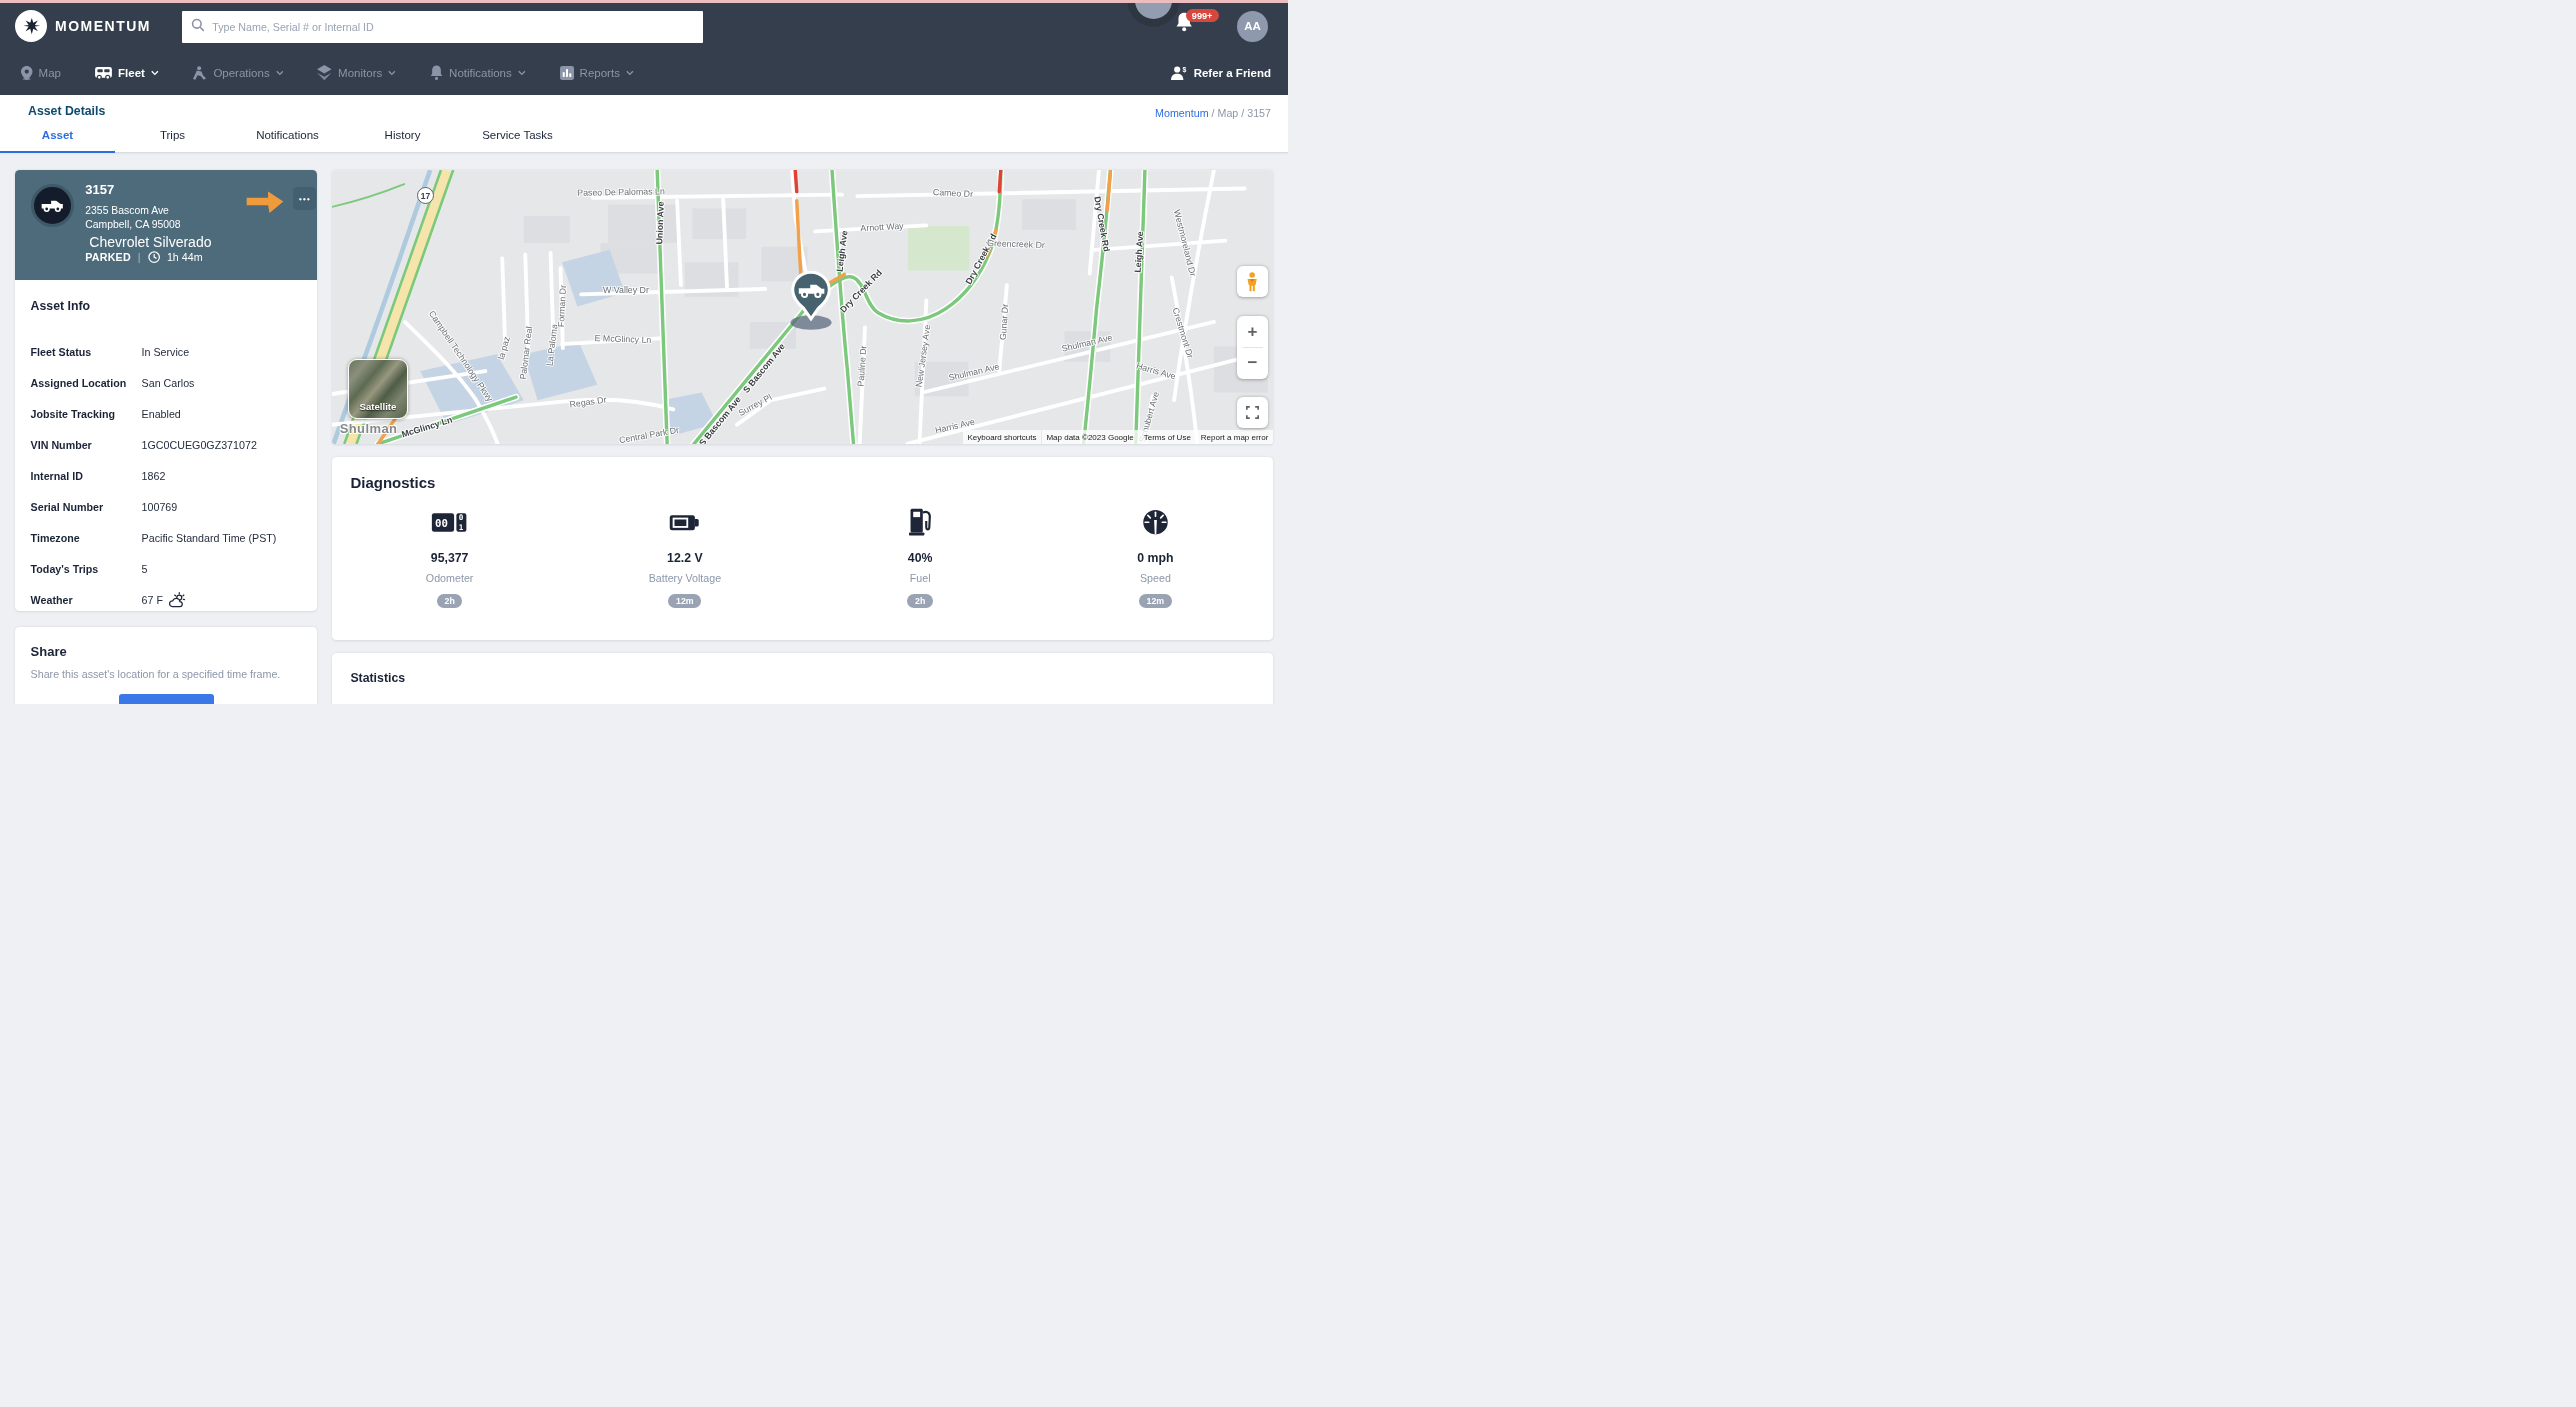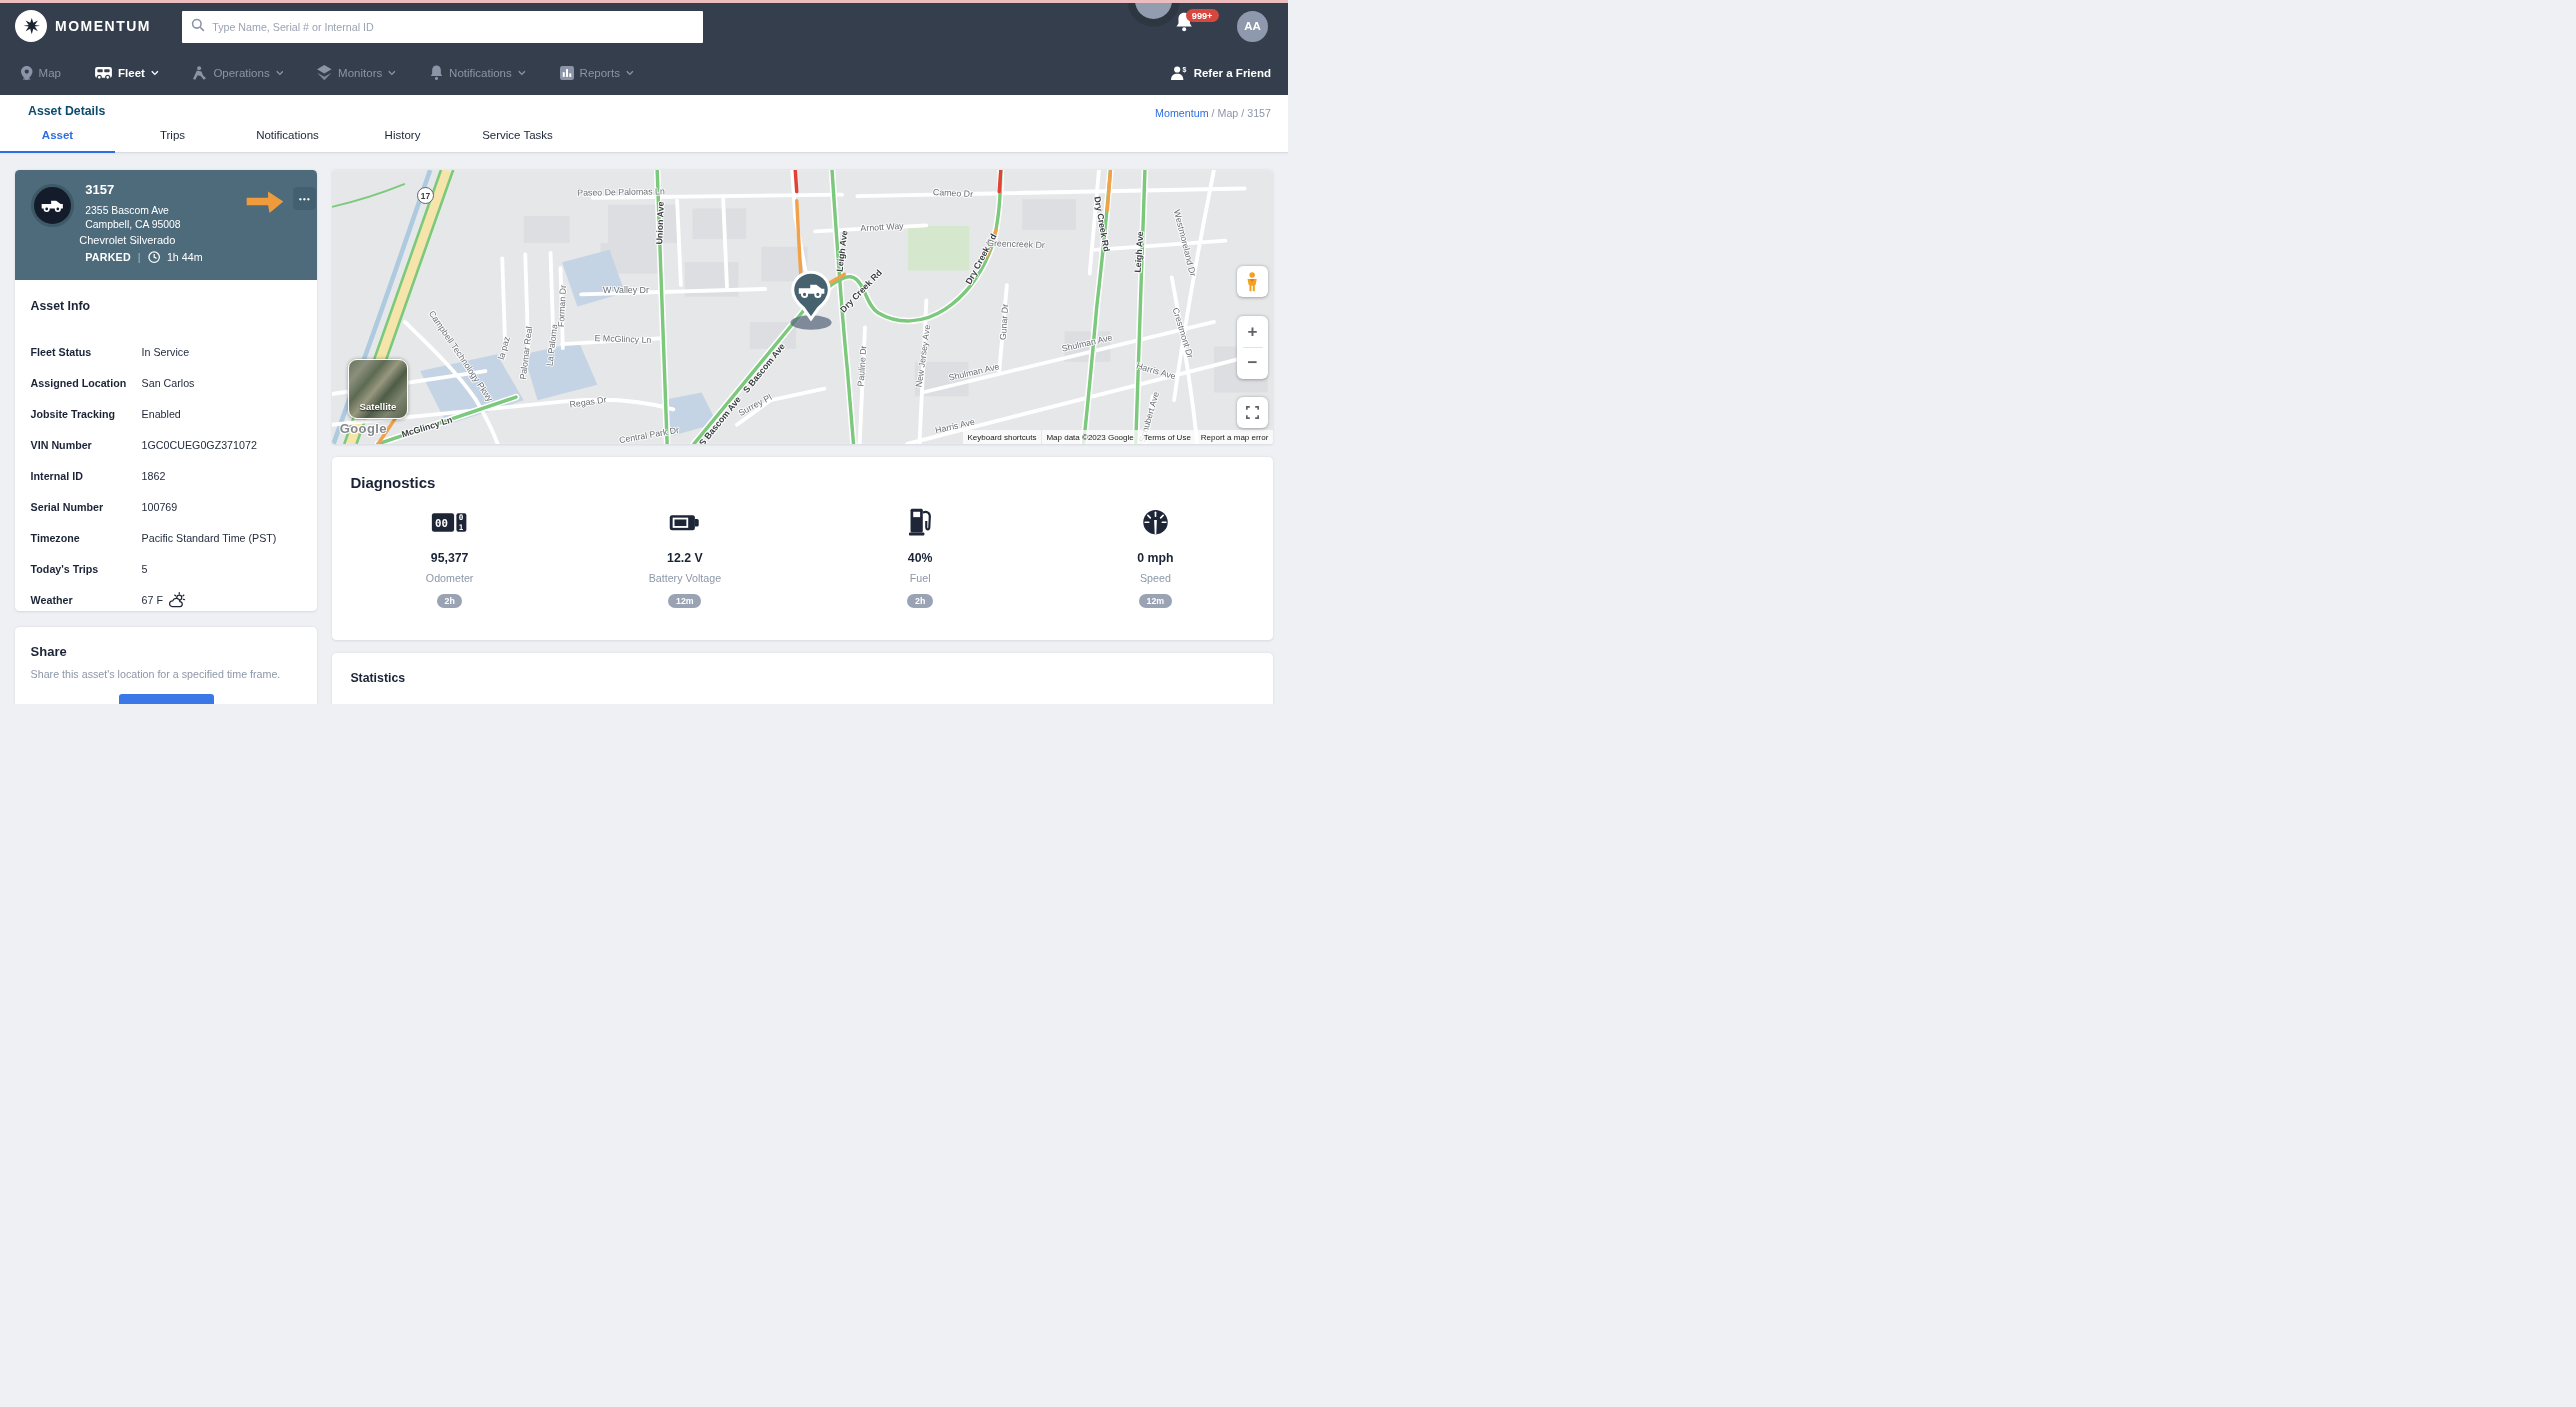--- a/index.html
+++ b/index.html
@@ -42,21 +42,21 @@
 
   
   .card { position:absolute; background:#fff; border-radius:4.6px; box-shadow:0 0.8px 2.3px rgba(40,50,70,0.12); }
 
   
   #asset-card { left:15.3px; top:170px; width:302px; height:441px; }
   .asset-head { position:relative; height:110px; background:#4d6b7b; border-radius:4.6px 4.6px 0 0; color:#fff; }
   .asset-avatar { position:absolute; left:15.3px; top:14px; width:43px; height:43px; border-radius:50%; background:#141c2b; border:3.8px solid #3e5967; display:flex; align-items:center; justify-content:center; }
   .asset-id { position:absolute; left:70px; top:12.3px; font-size:13px; font-weight:bold; }
   .asset-addr { position:absolute; left:70px; top:34px; font-size:10.4px; line-height:14px; }
-  .asset-model { position:absolute; left:64px; top:64px; font-size:11px; }
+  .asset-model { position:absolute; left:74px; top:64px; font-size:14px; }
   .asset-status { position:absolute; left:70px; top:81px; font-size:10.7px; display:flex; align-items:center; gap:7px; }
   .asset-status b { letter-spacing:0.2px; }
   .pipe { color:rgba(255,255,255,0.5); font-weight:normal; }
   .orange-arrow { position:absolute; left:230px; top:17px; }
   .menu-btn { position:absolute; left:278px; top:17px; width:23px; height:23px; background:#42606f; border-radius:4.6px; color:#fff; display:flex; align-items:center; justify-content:center; font-size:8.4px; letter-spacing:0.8px; cursor:pointer; }
 
   .info-title { position:absolute; left:15.3px; top:129px; font-size:12.3px; font-weight:bold; color:#1b2437; }
   #asset-info-rows { position:absolute; left:15.3px; top:166px; width:271px; }
   .info-row { display:flex; height:31px; align-items:center; font-size:10.7px; }
   .info-row .lbl { width:111px; font-weight:bold; color:#1b2437; }
@@ -458,21 +458,21 @@
           <path d="M2 8 h15 V3.5 h8 l7 5 h3.5 v6.5 H2 z" fill="#fff"></path>
           <circle cx="9.5" cy="16" r="3.4" fill="#47626f" stroke="#fff" stroke-width="2.6"></circle>
           <circle cx="27" cy="16" r="3.4" fill="#47626f" stroke="#fff" stroke-width="2.6"></circle>
         </g>
       </svg>
     </div>
 
     <div class="satellite-btn">
       <span>Satellite</span>
     </div>
-    <div class="google-logo">Google</div>
+    <div class="google-logo">Shulman</div>
     <div class="attribution">
         <span class="attr-item" style="margin-left: 0.8px;">Keyboard shortcuts</span>
         <span class="attr-item" style="margin-left: 0.8px;">Map data ©2023 Google</span>
         <span class="attr-item" style="margin-left: 0.8px;">Terms of Use</span>
         <span class="attr-item" style="margin-left: 0.8px;">Report a map error</span>
       </div>
 
     <div class="map-ctrl" id="pegman">
       <svg width="12.3" height="20" viewBox="0 0 16 26">
           <circle cx="8" cy="4" r="3.6" fill="#f3a11f"></circle>

